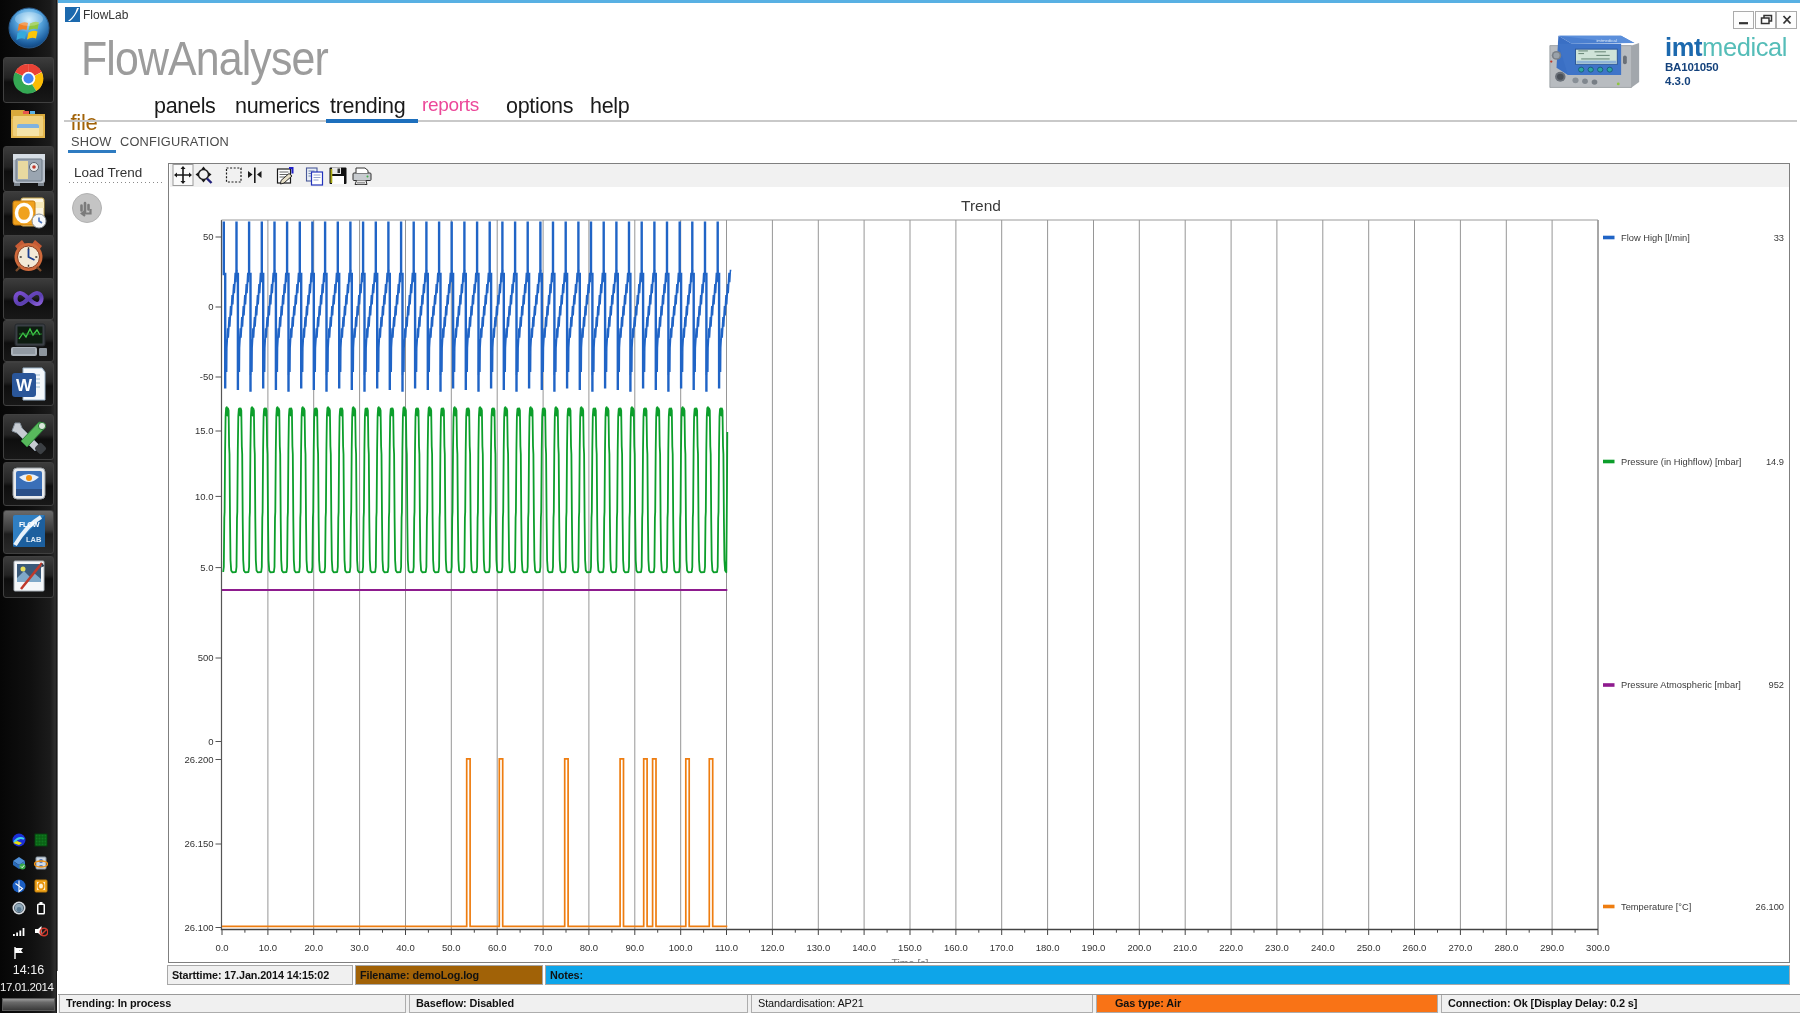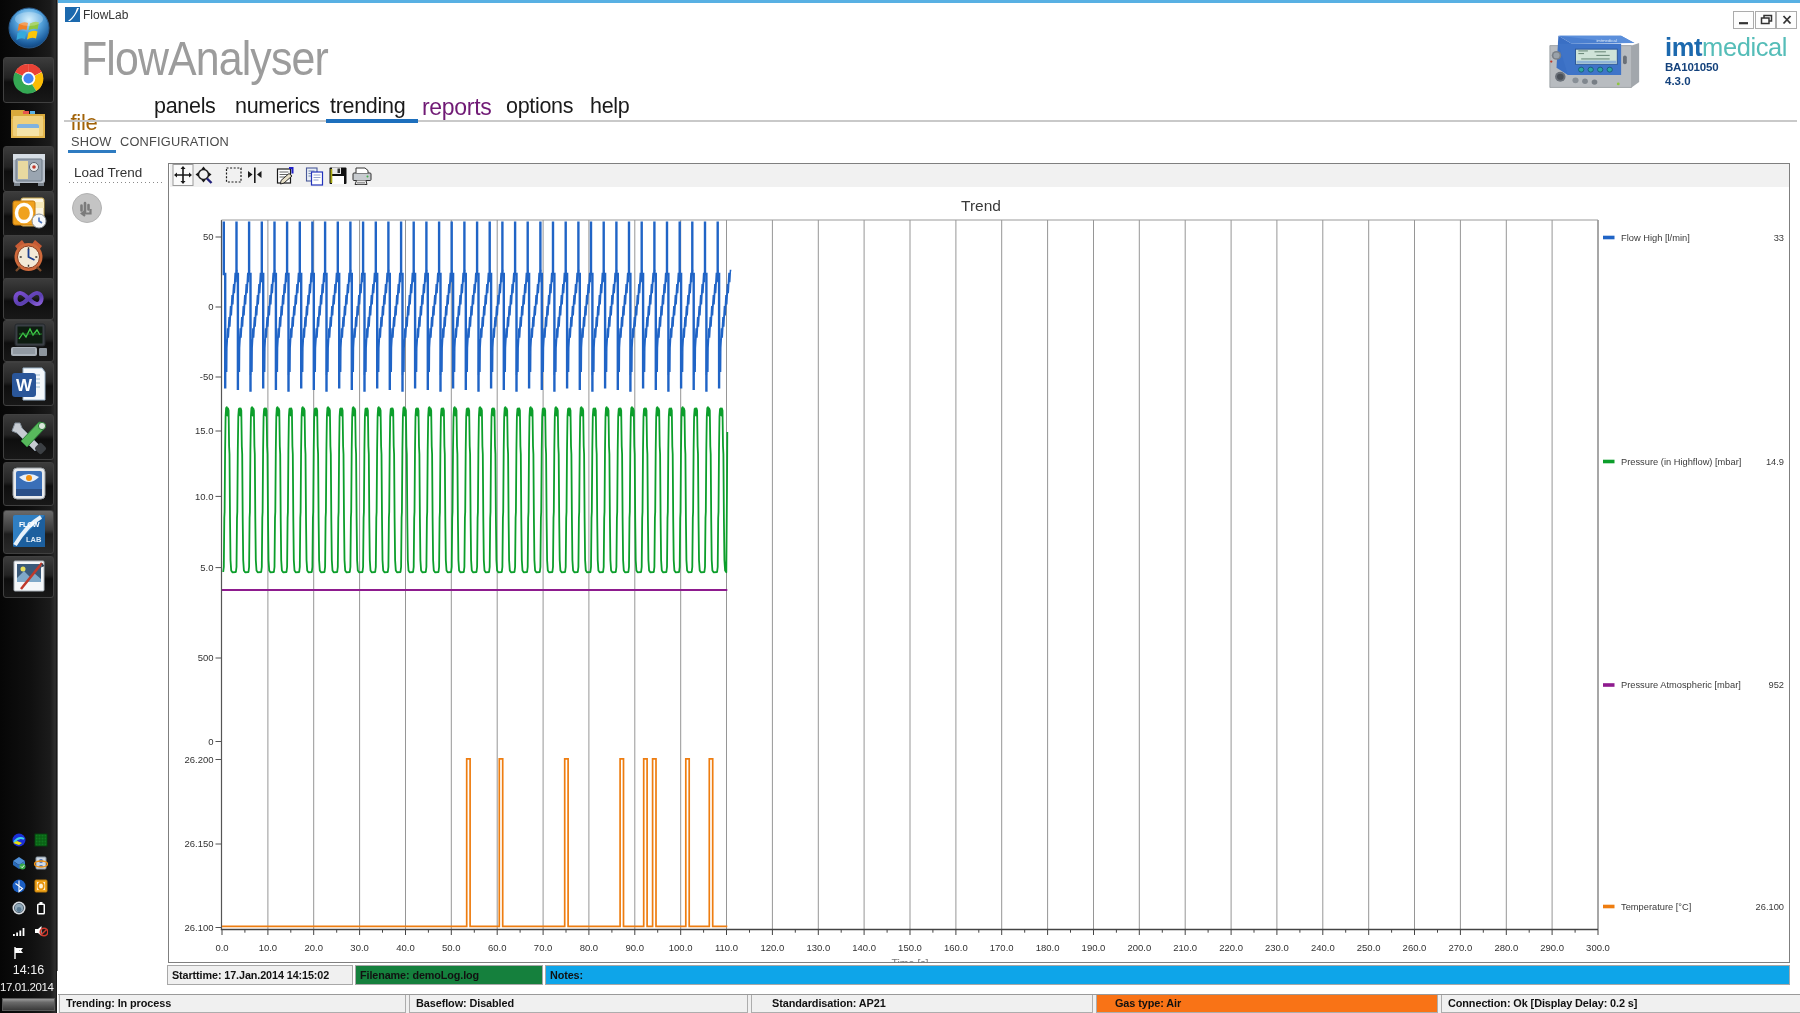--- a/index.html
+++ b/index.html
@@ -236,21 +236,21 @@
 <rect x="80" y="24" width="4" height="10" rx="2" fill="#6a7078"></rect>
 <text x="52" y="9.5" font-family="Liberation Sans,sans-serif" font-size="4.5" fill="#dce8f5">imtmedical</text>
 </svg></div>
     <div class="abs" style="left:1607px;top:33px;font-size:25.5px;letter-spacing:-0.4px"><span style="color:#1c69ae;font-weight:bold">imt</span><span style="color:#55bdb8">medical</span></div>
     <div class="abs" style="left:1607px;top:61px;font-size:11.5px;color:#14427c;font-weight:bold;letter-spacing:-0.2px">BA101050</div>
     <div class="abs" style="left:1607px;top:75px;font-size:11.5px;color:#14427c;font-weight:bold">4.3.0</div>
     <div class="abs" style="left:12.5px;top:110px;font-size:22px;color:#a16207;letter-spacing:-0.3px">file</div>
     <div class="abs" style="left:96px;top:94px;font-size:21.5px;color:#1a1a1a;letter-spacing:-0.3px">panels</div>
     <div class="abs" style="left:177px;top:94px;font-size:21.5px;color:#1a1a1a;letter-spacing:-0.3px">numerics</div>
     <div class="abs" style="left:272px;top:94px;font-size:21.5px;color:#1a1a1a;letter-spacing:-0.3px">trending</div>
-    <div class="abs" style="left:364px;top:94px;font-size:23px;color:#701a75;letter-spacing:-0.3px">reports</div>
+    <div class="abs" style="left:364px;top:94px;font-size:19px;color:#ec4899;letter-spacing:-0.3px">reports</div>
     <div class="abs" style="left:448px;top:94px;font-size:21.5px;color:#1a1a1a;letter-spacing:-0.3px">options</div>
     <div class="abs" style="left:532px;top:94px;font-size:21.5px;color:#1a1a1a;letter-spacing:-0.3px">help</div>
     <div class="abs" style="left:6px;top:120px;width:1733px;height:1.5px;background:#c9c9c9"></div>
     <div class="abs" style="left:268px;top:118.5px;width:92px;height:4.5px;background:#1d6fbd"></div>
     <div class="abs" style="left:13px;top:134px;font-size:12.8px;color:#4a4a4a;letter-spacing:0.2px">SHOW</div>
     <div class="abs" style="left:62px;top:134px;font-size:12.8px;color:#4a4a4a;letter-spacing:0.2px">CONFIGURATION</div>
     <div class="abs" style="left:10px;top:150px;width:48px;height:2.5px;background:#2e7bc1"></div>
     <div class="abs" style="left:16px;top:165px;font-size:13.5px;color:#333">Load Trend</div>
     <div class="abs" style="left:11px;top:182px;width:94px;height:1px;background:repeating-linear-gradient(90deg,#8a8a8a 0 1.5px,transparent 1.5px 4px)"></div>
     <div class="abs" style="left:14px;top:193px;width:30px;height:30px;border-radius:50%;background:#c4c4c4;border:1px solid #b2b2b2"></div>
@@ -296,26 +296,26 @@
 </g>
 <g>
 <rect x="184" y="10" width="18" height="7.5" rx="1" fill="#c8ccd0" stroke="#333" stroke-width="1"></rect>
 <path d="M187 10 V5 h9 l3 2.5 V10" fill="#fff" stroke="#333" stroke-width="1"></path>
 <path d="M187.5 17.5 l-1.5 4 h12 l-1 -4" fill="#e8e8e8" stroke="#333" stroke-width="1"></path>
 <path d="M188 19.5 h8 M188 21 h8" stroke="#888" stroke-width="0.8"></path>
 <circle cx="198.5" cy="13.5" r="1" fill="#3fae49"></circle>
 </g>
 </svg>
     <div class="abs" style="left:109px;top:965px;width:186px;height:20px;background:#f0f0f0;border:1px solid #a8a8a8;font-size:10.8px;color:#111;letter-spacing:-0.1px;font-weight:bold;line-height:19px;padding-left:4px;white-space:nowrap">Starttime: 17.Jan.2014 14:15:02</div>
-    <div class="abs" style="left:297px;top:965px;width:188px;height:20px;background:#15803d;border:1px solid #a8a8a8;font-size:10.8px;color:#111;letter-spacing:-0.1px;font-weight:bold;line-height:19px;padding-left:4px;white-space:nowrap">Filename: demoLog.log</div>
+    <div class="abs" style="left:297px;top:965px;width:188px;height:20px;background:#a16207;border:1px solid #a8a8a8;font-size:10.8px;color:#111;letter-spacing:-0.1px;font-weight:bold;line-height:19px;padding-left:4px;white-space:nowrap">Filename: demoLog.log</div>
     <div class="abs" style="left:487px;top:965px;width:1245px;height:20px;background:#0ea5e9;border:1px solid #a8a8a8;font-size:10.8px;color:#111;letter-spacing:-0.1px;font-weight:bold;line-height:19px;padding-left:4px;white-space:nowrap">Notes:</div>
     <div class="abs" style="left:0;top:994px;width:1743px;height:19px;background:#f0f0f0;border-top:1px solid #9a9a9a"></div>
     <div class="abs" style="left:1px;top:995px;width:347px;height:18px;background:#f0f0f0;border:1px solid #adadad;border-top:none;font-size:10.9px;color:#111;letter-spacing:-0.1px;font-weight:bold;line-height:17px;padding-left:6px;white-space:nowrap">Trending: In process</div>
     <div class="abs" style="left:351px;top:995px;width:339px;height:18px;background:#f0f0f0;border:1px solid #adadad;border-top:none;font-size:10.9px;color:#111;letter-spacing:-0.1px;font-weight:bold;line-height:17px;padding-left:6px;white-space:nowrap">Baseflow: Disabled</div>
-    <div class="abs" style="left:693px;top:995px;width:342px;height:18px;background:#f0f0f0;border:1px solid #adadad;border-top:none;font-size:10.9px;color:#111;letter-spacing:-0.1px;font-weight:bold;line-height:17px;padding-left:20px;white-space:nowrap">Standardisation: AP21</div>
+    <div class="abs" style="left:693px;top:995px;width:342px;height:18px;background:#f0f0f0;border:1px solid #adadad;border-top:none;font-size:10.9px;color:#111;letter-spacing:-0.1px;font-weight:normal;line-height:17px;padding-left:6px;white-space:nowrap">Standardisation: AP21</div>
     <div class="abs" style="left:1038px;top:995px;width:342px;height:18px;background:#f97316;border:1px solid #adadad;border-top:none;font-size:10.9px;color:#111;letter-spacing:-0.1px;font-weight:bold;line-height:17px;padding-left:18px;white-space:nowrap">Gas type: Air</div>
     <div class="abs" style="left:1383px;top:995px;width:360px;height:18px;background:#f0f0f0;border:1px solid #adadad;border-top:none;font-size:10.9px;color:#111;letter-spacing:-0.1px;font-weight:bold;line-height:17px;padding-left:6px;white-space:nowrap">Connection: Ok [Display Delay: 0.2 s]</div>
   </div>
 <svg width="1621" height="775" viewBox="0 0 1621 775" style="position:absolute;left:168px;top:188px" font-family="Liberation Sans, sans-serif">
     <path d="M99.9 32.0 V741.5 M145.7 32.0 V741.5 M191.6 32.0 V741.5 M237.5 32.0 V741.5 M283.3 32.0 V741.5 M329.2 32.0 V741.5 M375.1 32.0 V741.5 M420.9 32.0 V741.5 M466.8 32.0 V741.5 M512.7 32.0 V741.5 M558.5 32.0 V741.5 M604.4 32.0 V741.5 M650.3 32.0 V741.5 M696.1 32.0 V741.5 M742.0 32.0 V741.5 M787.9 32.0 V741.5 M833.7 32.0 V741.5 M879.6 32.0 V741.5 M925.5 32.0 V741.5 M971.3 32.0 V741.5 M1017.2 32.0 V741.5 M1063.1 32.0 V741.5 M1108.9 32.0 V741.5 M1154.8 32.0 V741.5 M1200.7 32.0 V741.5 M1246.5 32.0 V741.5 M1292.4 32.0 V741.5 M1338.3 32.0 V741.5 M1384.1 32.0 V741.5 M1430.0 32.0 V741.5" stroke="#969696" stroke-width="1" fill="none"></path>
     <path d="M1430.0 32.0 V741.5" stroke="#8a8a8a" stroke-width="1.1" fill="none"></path>
     <path d="M53.5 32.0 V741.5" stroke="#555" stroke-width="1.2" fill="none"></path>
     <path d="M53.5 32.0 H1430.0" stroke="#9a9a9a" stroke-width="1" fill="none"></path>
     <path d="M55.2 384.0 L55.8 379.0 L56.3 330.0 L56.6 324.0 L57.1 262.0 L57.6 228.0 L58.1 220.0 L58.8 219.2 L59.4 227.5 L60.0 220.5 L60.6 222.5 L61.1 258.0 L61.5 266.0 L62.0 330.0 L62.5 372.0 L63.2 382.5 L64.4 384.3 L67.9 384.0 L68.5 379.0 L69.0 330.0 L69.3 324.0 L69.8 262.0 L70.3 228.0 L70.8 221.2 L71.5 220.4 L72.1 227.5 L72.7 220.5 L73.3 222.5 L73.8 258.0 L74.2 266.0 L74.7 330.0 L75.2 372.0 L75.9 382.5 L77.1 384.3 L80.5 384.0 L81.1 379.0 L81.6 330.0 L81.9 324.0 L82.4 262.0 L82.9 228.0 L83.4 220.0 L84.1 219.2 L84.7 227.5 L85.3 220.5 L85.9 222.5 L86.4 258.0 L86.8 266.0 L87.3 330.0 L87.8 372.0 L88.5 382.5 L89.7 384.3 L93.2 384.0 L93.8 379.0 L94.3 330.0 L94.6 324.0 L95.1 262.0 L95.6 228.0 L96.1 221.2 L96.8 220.4 L97.4 227.5 L98.0 220.5 L98.6 222.5 L99.1 258.0 L99.5 266.0 L100.0 330.0 L100.5 372.0 L101.2 382.5 L102.4 384.3 L105.9 384.0 L106.5 379.0 L107.0 330.0 L107.3 324.0 L107.8 262.0 L108.3 228.0 L108.8 220.0 L109.5 219.2 L110.1 227.5 L110.7 220.5 L111.3 222.5 L111.8 258.0 L112.2 266.0 L112.7 330.0 L113.2 372.0 L113.9 382.5 L115.1 384.3 L118.5 384.0 L119.1 379.0 L119.6 330.0 L119.9 324.0 L120.4 262.0 L120.9 228.0 L121.4 221.2 L122.1 220.4 L122.7 227.5 L123.3 220.5 L123.9 222.5 L124.4 258.0 L124.8 266.0 L125.3 330.0 L125.8 372.0 L126.5 382.5 L127.7 384.3 L131.2 384.0 L131.8 379.0 L132.3 330.0 L132.6 324.0 L133.1 262.0 L133.6 228.0 L134.1 220.0 L134.8 219.2 L135.4 227.5 L136.0 220.5 L136.6 222.5 L137.1 258.0 L137.5 266.0 L138.0 330.0 L138.5 372.0 L139.2 382.5 L140.4 384.3 L143.8 384.0 L144.4 379.0 L144.9 330.0 L145.2 324.0 L145.7 262.0 L146.2 228.0 L146.7 221.2 L147.4 220.4 L148.0 227.5 L148.6 220.5 L149.2 222.5 L149.7 258.0 L150.1 266.0 L150.6 330.0 L151.1 372.0 L151.8 382.5 L153.0 384.3 L156.5 384.0 L157.1 379.0 L157.6 330.0 L157.9 324.0 L158.4 262.0 L158.9 228.0 L159.4 220.0 L160.1 219.2 L160.7 227.5 L161.3 220.5 L161.9 222.5 L162.4 258.0 L162.8 266.0 L163.3 330.0 L163.8 372.0 L164.5 382.5 L165.7 384.3 L169.2 384.0 L169.8 379.0 L170.3 330.0 L170.6 324.0 L171.1 262.0 L171.6 228.0 L172.1 221.2 L172.8 220.4 L173.4 227.5 L174.0 220.5 L174.6 222.5 L175.1 258.0 L175.5 266.0 L176.0 330.0 L176.5 372.0 L177.2 382.5 L178.4 384.3 L181.8 384.0 L182.4 379.0 L182.9 330.0 L183.2 324.0 L183.7 262.0 L184.2 228.0 L184.7 220.0 L185.4 219.2 L186.0 227.5 L186.6 220.5 L187.2 222.5 L187.7 258.0 L188.1 266.0 L188.6 330.0 L189.1 372.0 L189.8 382.5 L191.0 384.3 L194.5 384.0 L195.1 379.0 L195.6 330.0 L195.9 324.0 L196.4 262.0 L196.9 228.0 L197.4 221.2 L198.1 220.4 L198.7 227.5 L199.3 220.5 L199.9 222.5 L200.4 258.0 L200.8 266.0 L201.3 330.0 L201.8 372.0 L202.5 382.5 L203.7 384.3 L207.2 384.0 L207.8 379.0 L208.3 330.0 L208.6 324.0 L209.1 262.0 L209.6 228.0 L210.1 220.0 L210.8 219.2 L211.4 227.5 L212.0 220.5 L212.6 222.5 L213.1 258.0 L213.5 266.0 L214.0 330.0 L214.5 372.0 L215.2 382.5 L216.4 384.3 L219.8 384.0 L220.4 379.0 L220.9 330.0 L221.2 324.0 L221.7 262.0 L222.2 228.0 L222.7 221.2 L223.4 220.4 L224.0 227.5 L224.6 220.5 L225.2 222.5 L225.7 258.0 L226.1 266.0 L226.6 330.0 L227.1 372.0 L227.8 382.5 L229.0 384.3 L232.5 384.0 L233.1 379.0 L233.6 330.0 L233.9 324.0 L234.4 262.0 L234.9 228.0 L235.4 220.0 L236.1 219.2 L236.7 227.5 L237.3 220.5 L237.9 222.5 L238.4 258.0 L238.8 266.0 L239.3 330.0 L239.8 372.0 L240.5 382.5 L241.7 384.3 L245.1 384.0 L245.7 379.0 L246.2 330.0 L246.5 324.0 L247.0 262.0 L247.5 228.0 L248.0 221.2 L248.7 220.4 L249.3 227.5 L249.9 220.5 L250.5 222.5 L251.0 258.0 L251.4 266.0 L251.9 330.0 L252.4 372.0 L253.1 382.5 L254.3 384.3 L257.8 384.0 L258.4 379.0 L258.9 330.0 L259.2 324.0 L259.7 262.0 L260.2 228.0 L260.7 220.0 L261.4 219.2 L262.0 227.5 L262.6 220.5 L263.2 222.5 L263.7 258.0 L264.1 266.0 L264.6 330.0 L265.1 372.0 L265.8 382.5 L267.0 384.3 L270.5 384.0 L271.1 379.0 L271.6 330.0 L271.9 324.0 L272.4 262.0 L272.9 228.0 L273.4 221.2 L274.1 220.4 L274.7 227.5 L275.3 220.5 L275.9 222.5 L276.4 258.0 L276.8 266.0 L277.3 330.0 L277.8 372.0 L278.5 382.5 L279.7 384.3 L283.1 384.0 L283.7 379.0 L284.2 330.0 L284.5 324.0 L285.0 262.0 L285.5 228.0 L286.0 220.0 L286.7 219.2 L287.3 227.5 L287.9 220.5 L288.5 222.5 L289.0 258.0 L289.4 266.0 L289.9 330.0 L290.4 372.0 L291.1 382.5 L292.3 384.3 L295.8 384.0 L296.4 379.0 L296.9 330.0 L297.2 324.0 L297.7 262.0 L298.2 228.0 L298.7 221.2 L299.4 220.4 L300.0 227.5 L300.6 220.5 L301.2 222.5 L301.7 258.0 L302.1 266.0 L302.6 330.0 L303.1 372.0 L303.8 382.5 L305.0 384.3 L308.5 384.0 L309.1 379.0 L309.6 330.0 L309.9 324.0 L310.4 262.0 L310.9 228.0 L311.4 220.0 L312.1 219.2 L312.7 227.5 L313.3 220.5 L313.9 222.5 L314.4 258.0 L314.8 266.0 L315.3 330.0 L315.8 372.0 L316.5 382.5 L317.7 384.3 L321.1 384.0 L321.7 379.0 L322.2 330.0 L322.5 324.0 L323.0 262.0 L323.5 228.0 L324.0 221.2 L324.7 220.4 L325.3 227.5 L325.9 220.5 L326.5 222.5 L327.0 258.0 L327.4 266.0 L327.9 330.0 L328.4 372.0 L329.1 382.5 L330.3 384.3 L333.8 384.0 L334.4 379.0 L334.9 330.0 L335.2 324.0 L335.7 262.0 L336.2 228.0 L336.7 220.0 L337.4 219.2 L338.0 227.5 L338.6 220.5 L339.2 222.5 L339.7 258.0 L340.1 266.0 L340.6 330.0 L341.1 372.0 L341.8 382.5 L343.0 384.3 L346.5 384.0 L347.1 379.0 L347.6 330.0 L347.9 324.0 L348.4 262.0 L348.9 228.0 L349.4 221.2 L350.1 220.4 L350.7 227.5 L351.3 220.5 L351.9 222.5 L352.4 258.0 L352.8 266.0 L353.3 330.0 L353.8 372.0 L354.5 382.5 L355.7 384.3 L359.1 384.0 L359.7 379.0 L360.2 330.0 L360.5 324.0 L361.0 262.0 L361.5 228.0 L362.0 220.0 L362.7 219.2 L363.3 227.5 L363.9 220.5 L364.5 222.5 L365.0 258.0 L365.4 266.0 L365.9 330.0 L366.4 372.0 L367.1 382.5 L368.3 384.3 L371.8 384.0 L372.4 379.0 L372.9 330.0 L373.2 324.0 L373.7 262.0 L374.2 228.0 L374.7 221.2 L375.4 220.4 L376.0 227.5 L376.6 220.5 L377.2 222.5 L377.7 258.0 L378.1 266.0 L378.6 330.0 L379.1 372.0 L379.8 382.5 L381.0 384.3 L384.4 384.0 L385.0 379.0 L385.5 330.0 L385.8 324.0 L386.3 262.0 L386.8 228.0 L387.3 220.0 L388.0 219.2 L388.6 227.5 L389.2 220.5 L389.8 222.5 L390.3 258.0 L390.7 266.0 L391.2 330.0 L391.7 372.0 L392.4 382.5 L393.6 384.3 L397.1 384.0 L397.7 379.0 L398.2 330.0 L398.5 324.0 L399.0 262.0 L399.5 228.0 L400.0 221.2 L400.7 220.4 L401.3 227.5 L401.9 220.5 L402.5 222.5 L403.0 258.0 L403.4 266.0 L403.9 330.0 L404.4 372.0 L405.1 382.5 L406.3 384.3 L409.8 384.0 L410.4 379.0 L410.9 330.0 L411.2 324.0 L411.7 262.0 L412.2 228.0 L412.7 220.0 L413.4 219.2 L414.0 227.5 L414.6 220.5 L415.2 222.5 L415.7 258.0 L416.1 266.0 L416.6 330.0 L417.1 372.0 L417.8 382.5 L419.0 384.3 L422.4 384.0 L423.0 379.0 L423.5 330.0 L423.8 324.0 L424.3 262.0 L424.8 228.0 L425.3 221.2 L426.0 220.4 L426.6 227.5 L427.2 220.5 L427.8 222.5 L428.3 258.0 L428.7 266.0 L429.2 330.0 L429.7 372.0 L430.4 382.5 L431.6 384.3 L435.1 384.0 L435.7 379.0 L436.2 330.0 L436.5 324.0 L437.0 262.0 L437.5 228.0 L438.0 220.0 L438.7 219.2 L439.3 227.5 L439.9 220.5 L440.5 222.5 L441.0 258.0 L441.4 266.0 L441.9 330.0 L442.4 372.0 L443.1 382.5 L444.3 384.3 L447.8 384.0 L448.4 379.0 L448.9 330.0 L449.2 324.0 L449.7 262.0 L450.2 228.0 L450.7 221.2 L451.4 220.4 L452.0 227.5 L452.6 220.5 L453.2 222.5 L453.7 258.0 L454.1 266.0 L454.6 330.0 L455.1 372.0 L455.8 382.5 L457.0 384.3 L460.4 384.0 L461.0 379.0 L461.5 330.0 L461.8 324.0 L462.3 262.0 L462.8 228.0 L463.3 220.0 L464.0 219.2 L464.6 227.5 L465.2 220.5 L465.8 222.5 L466.3 258.0 L466.7 266.0 L467.2 330.0 L467.7 372.0 L468.4 382.5 L469.6 384.3 L473.1 384.0 L473.7 379.0 L474.2 330.0 L474.5 324.0 L475.0 262.0 L475.5 228.0 L476.0 221.2 L476.7 220.4 L477.3 227.5 L477.9 220.5 L478.5 222.5 L479.0 258.0 L479.4 266.0 L479.9 330.0 L480.4 372.0 L481.1 382.5 L482.3 384.3 L485.8 384.0 L486.4 379.0 L486.9 330.0 L487.2 324.0 L487.7 262.0 L488.2 228.0 L488.7 220.0 L489.4 219.2 L490.0 227.5 L490.6 220.5 L491.2 222.5 L491.7 258.0 L492.1 266.0 L492.6 330.0 L493.1 372.0 L493.8 382.5 L495.0 384.3 L498.4 384.0 L499.0 379.0 L499.5 330.0 L499.8 324.0 L500.3 262.0 L500.8 228.0 L501.3 221.2 L502.0 220.4 L502.6 227.5 L503.2 220.5 L503.8 222.5 L504.3 258.0 L504.7 266.0 L505.2 330.0 L505.7 372.0 L506.4 382.5 L507.6 384.3 L511.1 384.0 L511.7 379.0 L512.2 330.0 L512.5 324.0 L513.0 262.0 L513.5 228.0 L514.0 220.0 L514.7 219.2 L515.3 227.5 L515.9 220.5 L516.5 222.5 L517.0 258.0 L517.4 266.0 L517.9 330.0 L518.4 372.0 L519.1 382.5 L520.3 384.3 L523.7 384.0 L524.3 379.0 L524.8 330.0 L525.1 324.0 L525.6 262.0 L526.1 228.0 L526.6 221.2 L527.3 220.4 L527.9 227.5 L528.5 220.5 L529.1 222.5 L529.6 258.0 L530.0 266.0 L530.5 330.0 L531.0 372.0 L531.7 382.5 L532.9 384.3 L536.4 384.0 L537.0 379.0 L537.5 330.0 L537.8 324.0 L538.3 262.0 L538.8 228.0 L539.3 220.0 L540.0 219.2 L540.6 227.5 L541.2 220.5 L541.8 222.5 L542.3 258.0 L542.7 266.0 L543.2 330.0 L543.7 372.0 L544.4 382.5 L545.6 384.3 L549.1 384.0 L549.7 379.0 L550.2 330.0 L550.5 324.0 L551.0 262.0 L551.5 228.0 L552.0 221.2 L552.7 220.4 L553.3 227.5 L553.9 220.5 L554.5 222.5 L555.0 258.0 L555.4 266.0 L555.9 330.0 L556.4 372.0 L557.1 382.5 L558.3 384.3 L559.0 300.0 L559.3 244.0" stroke="#0c9e2b" stroke-width="1.8" fill="none" stroke-linejoin="round"></path>
     <path d="M57.2 187.0 L57.4 163.0 L58.0 151.9 L58.9 151.9 L59.5 140.9 L60.4 140.9 L61.0 129.8 L61.9 129.8 L62.5 118.7 L63.4 118.7 L64.0 107.6 L64.9 107.6 L65.6 96.6 L66.5 96.6 L67.1 85.5 L68.0 85.5 M58.7 184.0 L58.9 160.0 L59.5 148.9 L60.4 148.9 L61.0 137.9 L61.9 137.9 L62.5 126.8 L63.4 126.8 L64.0 115.7 L64.9 115.7 L65.5 104.6 L66.4 104.6 L67.1 93.6 L68.0 93.6 L68.6 82.5 L69.5 82.5 M69.9 187.0 L70.1 163.0 L70.7 151.9 L71.6 151.9 L72.2 140.9 L73.1 140.9 L73.7 129.8 L74.6 129.8 L75.2 118.7 L76.1 118.7 L76.7 107.6 L77.6 107.6 L78.2 96.6 L79.1 96.6 L79.7 85.5 L80.6 85.5 M71.4 184.0 L71.6 160.0 L72.2 148.9 L73.1 148.9 L73.7 137.9 L74.6 137.9 L75.2 126.8 L76.1 126.8 L76.7 115.7 L77.6 115.7 L78.2 104.6 L79.1 104.6 L79.7 93.6 L80.6 93.6 L81.2 82.5 L82.1 82.5 M82.5 187.0 L82.7 163.0 L83.3 151.9 L84.2 151.9 L84.8 140.9 L85.7 140.9 L86.4 129.8 L87.3 129.8 L87.9 118.7 L88.8 118.7 L89.4 107.6 L90.3 107.6 L90.9 96.6 L91.8 96.6 L92.4 85.5 L93.3 85.5 M84.0 184.0 L84.2 160.0 L84.8 148.9 L85.7 148.9 L86.3 137.9 L87.2 137.9 L87.9 126.8 L88.8 126.8 L89.4 115.7 L90.3 115.7 L90.9 104.6 L91.8 104.6 L92.4 93.6 L93.3 93.6 L93.9 82.5 L94.8 82.5 M95.2 187.0 L95.4 163.0 L96.0 151.9 L96.9 151.9 L97.5 140.9 L98.4 140.9 L99.0 129.8 L99.9 129.8 L100.5 118.7 L101.4 118.7 L102.0 107.6 L102.9 107.6 L103.5 96.6 L104.4 96.6 L105.1 85.5 L106.0 85.5 M96.7 184.0 L96.9 160.0 L97.5 148.9 L98.4 148.9 L99.0 137.9 L99.9 137.9 L100.5 126.8 L101.4 126.8 L102.0 115.7 L102.9 115.7 L103.5 104.6 L104.4 104.6 L105.0 93.6 L105.9 93.6 L106.6 82.5 L107.5 82.5 M107.9 187.0 L108.1 163.0 L108.7 151.9 L109.6 151.9 L110.2 140.9 L111.1 140.9 L111.7 129.8 L112.6 129.8 L113.2 118.7 L114.1 118.7 L114.7 107.6 L115.6 107.6 L116.2 96.6 L117.1 96.6 L117.7 85.5 L118.6 85.5 M109.4 184.0 L109.6 160.0 L110.2 148.9 L111.1 148.9 L111.7 137.9 L112.6 137.9 L113.2 126.8 L114.1 126.8 L114.7 115.7 L115.6 115.7 L116.2 104.6 L117.1 104.6 L117.7 93.6 L118.6 93.6 L119.2 82.5 L120.1 82.5 M120.5 187.0 L120.7 163.0 L121.3 151.9 L122.2 151.9 L122.8 140.9 L123.7 140.9 L124.3 129.8 L125.2 129.8 L125.9 118.7 L126.8 118.7 L127.4 107.6 L128.3 107.6 L128.9 96.6 L129.8 96.6 L130.4 85.5 L131.3 85.5 M122.0 184.0 L122.2 160.0 L122.8 148.9 L123.7 148.9 L124.3 137.9 L125.2 137.9 L125.8 126.8 L126.7 126.8 L127.4 115.7 L128.3 115.7 L128.9 104.6 L129.8 104.6 L130.4 93.6 L131.3 93.6 L131.9 82.5 L132.8 82.5 M133.2 187.0 L133.4 163.0 L134.0 151.9 L134.9 151.9 L135.5 140.9 L136.4 140.9 L137.0 129.8 L137.9 129.8 L138.5 118.7 L139.4 118.7 L140.0 107.6 L140.9 107.6 L141.5 96.6 L142.4 96.6 L143.0 85.5 L143.9 85.5 M134.7 184.0 L134.9 160.0 L135.5 148.9 L136.4 148.9 L137.0 137.9 L137.9 137.9 L138.5 126.8 L139.4 126.8 L140.0 115.7 L140.9 115.7 L141.5 104.6 L142.4 104.6 L143.0 93.6 L143.9 93.6 L144.5 82.5 L145.4 82.5 M145.8 187.0 L146.0 163.0 L146.7 151.9 L147.6 151.9 L148.2 140.9 L149.1 140.9 L149.7 129.8 L150.6 129.8 L151.2 118.7 L152.1 118.7 L152.7 107.6 L153.6 107.6 L154.2 96.6 L155.1 96.6 L155.7 85.5 L156.6 85.5 M147.3 184.0 L147.5 160.0 L148.2 148.9 L149.1 148.9 L149.7 137.9 L150.6 137.9 L151.2 126.8 L152.1 126.8 L152.7 115.7 L153.6 115.7 L154.2 104.6 L155.1 104.6 L155.7 93.6 L156.6 93.6 L157.2 82.5 L158.1 82.5 M158.5 187.0 L158.7 163.0 L159.3 151.9 L160.2 151.9 L160.8 140.9 L161.7 140.9 L162.3 129.8 L163.2 129.8 L163.8 118.7 L164.7 118.7 L165.4 107.6 L166.3 107.6 L166.9 96.6 L167.8 96.6 L168.4 85.5 L169.3 85.5 M160.0 184.0 L160.2 160.0 L160.8 148.9 L161.7 148.9 L162.3 137.9 L163.2 137.9 L163.8 126.8 L164.7 126.8 L165.3 115.7 L166.2 115.7 L166.9 104.6 L167.8 104.6 L168.4 93.6 L169.3 93.6 L169.9 82.5 L170.8 82.5 M171.2 187.0 L171.4 163.0 L172.0 151.9 L172.9 151.9 L173.5 140.9 L174.4 140.9 L175.0 129.8 L175.9 129.8 L176.5 118.7 L177.4 118.7 L178.0 107.6 L178.9 107.6 L179.5 96.6 L180.4 96.6 L181.0 85.5 L181.9 85.5 M172.7 184.0 L172.9 160.0 L173.5 148.9 L174.4 148.9 L175.0 137.9 L175.9 137.9 L176.5 126.8 L177.4 126.8 L178.0 115.7 L178.9 115.7 L179.5 104.6 L180.4 104.6 L181.0 93.6 L181.9 93.6 L182.5 82.5 L183.4 82.5 M183.8 187.0 L184.0 163.0 L184.6 151.9 L185.5 151.9 L186.2 140.9 L187.1 140.9 L187.7 129.8 L188.6 129.8 L189.2 118.7 L190.1 118.7 L190.7 107.6 L191.6 107.6 L192.2 96.6 L193.1 96.6 L193.7 85.5 L194.6 85.5 M185.3 184.0 L185.5 160.0 L186.1 148.9 L187.0 148.9 L187.7 137.9 L188.6 137.9 L189.2 126.8 L190.1 126.8 L190.7 115.7 L191.6 115.7 L192.2 104.6 L193.1 104.6 L193.7 93.6 L194.6 93.6 L195.2 82.5 L196.1 82.5 M196.5 187.0 L196.7 163.0 L197.3 151.9 L198.2 151.9 L198.8 140.9 L199.7 140.9 L200.3 129.8 L201.2 129.8 L201.8 118.7 L202.7 118.7 L203.3 107.6 L204.2 107.6 L204.9 96.6 L205.8 96.6 L206.4 85.5 L207.3 85.5 M198.0 184.0 L198.2 160.0 L198.8 148.9 L199.7 148.9 L200.3 137.9 L201.2 137.9 L201.8 126.8 L202.7 126.8 L203.3 115.7 L204.2 115.7 L204.8 104.6 L205.7 104.6 L206.4 93.6 L207.3 93.6 L207.9 82.5 L208.8 82.5 M209.2 187.0 L209.4 163.0 L210.0 151.9 L210.9 151.9 L211.5 140.9 L212.4 140.9 L213.0 129.8 L213.9 129.8 L214.5 118.7 L215.4 118.7 L216.0 107.6 L216.9 107.6 L217.5 96.6 L218.4 96.6 L219.0 85.5 L219.9 85.5 M210.7 184.0 L210.9 160.0 L211.5 148.9 L212.4 148.9 L213.0 137.9 L213.9 137.9 L214.5 126.8 L215.4 126.8 L216.0 115.7 L216.9 115.7 L217.5 104.6 L218.4 104.6 L219.0 93.6 L219.9 93.6 L220.5 82.5 L221.4 82.5 M221.8 187.0 L222.0 163.0 L222.6 151.9 L223.5 151.9 L224.1 140.9 L225.0 140.9 L225.7 129.8 L226.6 129.8 L227.2 118.7 L228.1 118.7 L228.7 107.6 L229.6 107.6 L230.2 96.6 L231.1 96.6 L231.7 85.5 L232.6 85.5 M223.3 184.0 L223.5 160.0 L224.1 148.9 L225.0 148.9 L225.6 137.9 L226.5 137.9 L227.2 126.8 L228.1 126.8 L228.7 115.7 L229.6 115.7 L230.2 104.6 L231.1 104.6 L231.7 93.6 L232.6 93.6 L233.2 82.5 L234.1 82.5 M234.5 187.0 L234.7 163.0 L235.3 151.9 L236.2 151.9 L236.8 140.9 L237.7 140.9 L238.3 129.8 L239.2 129.8 L239.8 118.7 L240.7 118.7 L241.3 107.6 L242.2 107.6 L242.8 96.6 L243.7 96.6 L244.3 85.5 L245.2 85.5 M236.0 184.0 L236.2 160.0 L236.8 148.9 L237.7 148.9 L238.3 137.9 L239.2 137.9 L239.8 126.8 L240.7 126.8 L241.3 115.7 L242.2 115.7 L242.8 104.6 L243.7 104.6 L244.3 93.6 L245.2 93.6 L245.8 82.5 L246.7 82.5 M247.1 187.0 L247.3 163.0 L248.0 151.9 L248.9 151.9 L249.5 140.9 L250.4 140.9 L251.0 129.8 L251.9 129.8 L252.5 118.7 L253.4 118.7 L254.0 107.6 L254.9 107.6 L255.5 96.6 L256.4 96.6 L257.0 85.5 L257.9 85.5 M248.6 184.0 L248.8 160.0 L249.5 148.9 L250.4 148.9 L251.0 137.9 L251.9 137.9 L252.5 126.8 L253.4 126.8 L254.0 115.7 L254.9 115.7 L255.5 104.6 L256.4 104.6 L257.0 93.6 L257.9 93.6 L258.5 82.5 L259.4 82.5 M259.8 187.0 L260.0 163.0 L260.6 151.9 L261.5 151.9 L262.1 140.9 L263.0 140.9 L263.6 129.8 L264.5 129.8 L265.1 118.7 L266.0 118.7 L266.7 107.6 L267.6 107.6 L268.2 96.6 L269.1 96.6 L269.7 85.5 L270.6 85.5 M261.3 184.0 L261.5 160.0 L262.1 148.9 L263.0 148.9 L263.6 137.9 L264.5 137.9 L265.1 126.8 L266.0 126.8 L266.6 115.7 L267.5 115.7 L268.2 104.6 L269.1 104.6 L269.7 93.6 L270.6 93.6 L271.2 82.5 L272.1 82.5 M272.5 187.0 L272.7 163.0 L273.3 151.9 L274.2 151.9 L274.8 140.9 L275.7 140.9 L276.3 129.8 L277.2 129.8 L277.8 118.7 L278.7 118.7 L279.3 107.6 L280.2 107.6 L280.8 96.6 L281.7 96.6 L282.3 85.5 L283.2 85.5 M274.0 184.0 L274.2 160.0 L274.8 148.9 L275.7 148.9 L276.3 137.9 L277.2 137.9 L277.8 126.8 L278.7 126.8 L279.3 115.7 L280.2 115.7 L280.8 104.6 L281.7 104.6 L282.3 93.6 L283.2 93.6 L283.8 82.5 L284.7 82.5 M285.1 187.0 L285.3 163.0 L285.9 151.9 L286.8 151.9 L287.5 140.9 L288.4 140.9 L289.0 129.8 L289.9 129.8 L290.5 118.7 L291.4 118.7 L292.0 107.6 L292.9 107.6 L293.5 96.6 L294.4 96.6 L295.0 85.5 L295.9 85.5 M286.6 184.0 L286.8 160.0 L287.4 148.9 L288.3 148.9 L289.0 137.9 L289.9 137.9 L290.5 126.8 L291.4 126.8 L292.0 115.7 L292.9 115.7 L293.5 104.6 L294.4 104.6 L295.0 93.6 L295.9 93.6 L296.5 82.5 L297.4 82.5 M297.8 187.0 L298.0 163.0 L298.6 151.9 L299.5 151.9 L300.1 140.9 L301.0 140.9 L301.6 129.8 L302.5 129.8 L303.1 118.7 L304.0 118.7 L304.6 107.6 L305.5 107.6 L306.2 96.6 L307.1 96.6 L307.7 85.5 L308.6 85.5 M299.3 184.0 L299.5 160.0 L300.1 148.9 L301.0 148.9 L301.6 137.9 L302.5 137.9 L303.1 126.8 L304.0 126.8 L304.6 115.7 L305.5 115.7 L306.1 104.6 L307.0 104.6 L307.7 93.6 L308.6 93.6 L309.2 82.5 L310.1 82.5 M310.5 187.0 L310.7 163.0 L311.3 151.9 L312.2 151.9 L312.8 140.9 L313.7 140.9 L314.3 129.8 L315.2 129.8 L315.8 118.7 L316.7 118.7 L317.3 107.6 L318.2 107.6 L318.8 96.6 L319.7 96.6 L320.3 85.5 L321.2 85.5 M312.0 184.0 L312.2 160.0 L312.8 148.9 L313.7 148.9 L314.3 137.9 L315.2 137.9 L315.8 126.8 L316.7 126.8 L317.3 115.7 L318.2 115.7 L318.8 104.6 L319.7 104.6 L320.3 93.6 L321.2 93.6 L321.8 82.5 L322.7 82.5 M323.1 187.0 L323.3 163.0 L323.9 151.9 L324.8 151.9 L325.4 140.9 L326.3 140.9 L327.0 129.8 L327.9 129.8 L328.5 118.7 L329.4 118.7 L330.0 107.6 L330.9 107.6 L331.5 96.6 L332.4 96.6 L333.0 85.5 L333.9 85.5 M324.6 184.0 L324.8 160.0 L325.4 148.9 L326.3 148.9 L326.9 137.9 L327.8 137.9 L328.5 126.8 L329.4 126.8 L330.0 115.7 L330.9 115.7 L331.5 104.6 L332.4 104.6 L333.0 93.6 L333.9 93.6 L334.5 82.5 L335.4 82.5 M335.8 187.0 L336.0 163.0 L336.6 151.9 L337.5 151.9 L338.1 140.9 L339.0 140.9 L339.6 129.8 L340.5 129.8 L341.1 118.7 L342.0 118.7 L342.6 107.6 L343.5 107.6 L344.1 96.6 L345.0 96.6 L345.7 85.5 L346.6 85.5 M337.3 184.0 L337.5 160.0 L338.1 148.9 L339.0 148.9 L339.6 137.9 L340.5 137.9 L341.1 126.8 L342.0 126.8 L342.6 115.7 L343.5 115.7 L344.1 104.6 L345.0 104.6 L345.6 93.6 L346.5 93.6 L347.2 82.5 L348.1 82.5 M348.5 187.0 L348.7 163.0 L349.3 151.9 L350.2 151.9 L350.8 140.9 L351.7 140.9 L352.3 129.8 L353.2 129.8 L353.8 118.7 L354.7 118.7 L355.3 107.6 L356.2 107.6 L356.8 96.6 L357.7 96.6 L358.3 85.5 L359.2 85.5 M350.0 184.0 L350.2 160.0 L350.8 148.9 L351.7 148.9 L352.3 137.9 L353.2 137.9 L353.8 126.8 L354.7 126.8 L355.3 115.7 L356.2 115.7 L356.8 104.6 L357.7 104.6 L358.3 93.6 L359.2 93.6 L359.8 82.5 L360.7 82.5 M361.1 187.0 L361.3 163.0 L361.9 151.9 L362.8 151.9 L363.4 140.9 L364.3 140.9 L364.9 129.8 L365.8 129.8 L366.5 118.7 L367.4 118.7 L368.0 107.6 L368.9 107.6 L369.5 96.6 L370.4 96.6 L371.0 85.5 L371.9 85.5 M362.6 184.0 L362.8 160.0 L363.4 148.9 L364.3 148.9 L364.9 137.9 L365.8 137.9 L366.4 126.8 L367.3 126.8 L368.0 115.7 L368.9 115.7 L369.5 104.6 L370.4 104.6 L371.0 93.6 L371.9 93.6 L372.5 82.5 L373.4 82.5 M373.8 187.0 L374.0 163.0 L374.6 151.9 L375.5 151.9 L376.1 140.9 L377.0 140.9 L377.6 129.8 L378.5 129.8 L379.1 118.7 L380.0 118.7 L380.6 107.6 L381.5 107.6 L382.1 96.6 L383.0 96.6 L383.6 85.5 L384.5 85.5 M375.3 184.0 L375.5 160.0 L376.1 148.9 L377.0 148.9 L377.6 137.9 L378.5 137.9 L379.1 126.8 L380.0 126.8 L380.6 115.7 L381.5 115.7 L382.1 104.6 L383.0 104.6 L383.6 93.6 L384.5 93.6 L385.1 82.5 L386.0 82.5 M386.4 187.0 L386.6 163.0 L387.3 151.9 L388.2 151.9 L388.8 140.9 L389.7 140.9 L390.3 129.8 L391.2 129.8 L391.8 118.7 L392.7 118.7 L393.3 107.6 L394.2 107.6 L394.8 96.6 L395.7 96.6 L396.3 85.5 L397.2 85.5 M387.9 184.0 L388.1 160.0 L388.8 148.9 L389.7 148.9 L390.3 137.9 L391.2 137.9 L391.8 126.8 L392.7 126.8 L393.3 115.7 L394.2 115.7 L394.8 104.6 L395.7 104.6 L396.3 93.6 L397.2 93.6 L397.8 82.5 L398.7 82.5 M399.1 187.0 L399.3 163.0 L399.9 151.9 L400.8 151.9 L401.4 140.9 L402.3 140.9 L402.9 129.8 L403.8 129.8 L404.4 118.7 L405.3 118.7 L406.0 107.6 L406.9 107.6 L407.5 96.6 L408.4 96.6 L409.0 85.5 L409.9 85.5 M400.6 184.0 L400.8 160.0 L401.4 148.9 L402.3 148.9 L402.9 137.9 L403.8 137.9 L404.4 126.8 L405.3 126.8 L405.9 115.7 L406.8 115.7 L407.5 104.6 L408.4 104.6 L409.0 93.6 L409.9 93.6 L410.5 82.5 L411.4 82.5 M411.8 187.0 L412.0 163.0 L412.6 151.9 L413.5 151.9 L414.1 140.9 L415.0 140.9 L415.6 129.8 L416.5 129.8 L417.1 118.7 L418.0 118.7 L418.6 107.6 L419.5 107.6 L420.1 96.6 L421.0 96.6 L421.6 85.5 L422.5 85.5 M413.3 184.0 L413.5 160.0 L414.1 148.9 L415.0 148.9 L415.6 137.9 L416.5 137.9 L417.1 126.8 L418.0 126.8 L418.6 115.7 L419.5 115.7 L420.1 104.6 L421.0 104.6 L421.6 93.6 L422.5 93.6 L423.1 82.5 L424.0 82.5 M424.4 187.0 L424.6 163.0 L425.2 151.9 L426.1 151.9 L426.8 140.9 L427.7 140.9 L428.3 129.8 L429.2 129.8 L429.8 118.7 L430.7 118.7 L431.3 107.6 L432.2 107.6 L432.8 96.6 L433.7 96.6 L434.3 85.5 L435.2 85.5 M425.9 184.0 L426.1 160.0 L426.7 148.9 L427.6 148.9 L428.3 137.9 L429.2 137.9 L429.8 126.8 L430.7 126.8 L431.3 115.7 L432.2 115.7 L432.8 104.6 L433.7 104.6 L434.3 93.6 L435.2 93.6 L435.8 82.5 L436.7 82.5 M437.1 187.0 L437.3 163.0 L437.9 151.9 L438.8 151.9 L439.4 140.9 L440.3 140.9 L440.9 129.8 L441.8 129.8 L442.4 118.7 L443.3 118.7 L443.9 107.6 L444.8 107.6 L445.5 96.6 L446.4 96.6 L447.0 85.5 L447.9 85.5 M438.6 184.0 L438.8 160.0 L439.4 148.9 L440.3 148.9 L440.9 137.9 L441.8 137.9 L442.4 126.8 L443.3 126.8 L443.9 115.7 L444.8 115.7 L445.4 104.6 L446.3 104.6 L447.0 93.6 L447.9 93.6 L448.5 82.5 L449.4 82.5 M449.8 187.0 L450.0 163.0 L450.6 151.9 L451.5 151.9 L452.1 140.9 L453.0 140.9 L453.6 129.8 L454.5 129.8 L455.1 118.7 L456.0 118.7 L456.6 107.6 L457.5 107.6 L458.1 96.6 L459.0 96.6 L459.6 85.5 L460.5 85.5 M451.3 184.0 L451.5 160.0 L452.1 148.9 L453.0 148.9 L453.6 137.9 L454.5 137.9 L455.1 126.8 L456.0 126.8 L456.6 115.7 L457.5 115.7 L458.1 104.6 L459.0 104.6 L459.6 93.6 L460.5 93.6 L461.1 82.5 L462.0 82.5 M462.4 187.0 L462.6 163.0 L463.2 151.9 L464.1 151.9 L464.7 140.9 L465.6 140.9 L466.3 129.8 L467.2 129.8 L467.8 118.7 L468.7 118.7 L469.3 107.6 L470.2 107.6 L470.8 96.6 L471.7 96.6 L472.3 85.5 L473.2 85.5 M463.9 184.0 L464.1 160.0 L464.7 148.9 L465.6 148.9 L466.2 137.9 L467.1 137.9 L467.8 126.8 L468.7 126.8 L469.3 115.7 L470.2 115.7 L470.8 104.6 L471.7 104.6 L472.3 93.6 L473.2 93.6 L473.8 82.5 L474.7 82.5 M475.1 187.0 L475.3 163.0 L475.9 151.9 L476.8 151.9 L477.4 140.9 L478.3 140.9 L478.9 129.8 L479.8 129.8 L480.4 118.7 L481.3 118.7 L481.9 107.6 L482.8 107.6 L483.4 96.6 L484.3 96.6 L485.0 85.5 L485.9 85.5 M476.6 184.0 L476.8 160.0 L477.4 148.9 L478.3 148.9 L478.9 137.9 L479.8 137.9 L480.4 126.8 L481.3 126.8 L481.9 115.7 L482.8 115.7 L483.4 104.6 L484.3 104.6 L484.9 93.6 L485.8 93.6 L486.5 82.5 L487.4 82.5 M487.8 187.0 L488.0 163.0 L488.6 151.9 L489.5 151.9 L490.1 140.9 L491.0 140.9 L491.6 129.8 L492.5 129.8 L493.1 118.7 L494.0 118.7 L494.6 107.6 L495.5 107.6 L496.1 96.6 L497.0 96.6 L497.6 85.5 L498.5 85.5 M489.3 184.0 L489.5 160.0 L490.1 148.9 L491.0 148.9 L491.6 137.9 L492.5 137.9 L493.1 126.8 L494.0 126.8 L494.6 115.7 L495.5 115.7 L496.1 104.6 L497.0 104.6 L497.6 93.6 L498.5 93.6 L499.1 82.5 L500.0 82.5 M500.4 187.0 L500.6 163.0 L501.2 151.9 L502.1 151.9 L502.7 140.9 L503.6 140.9 L504.2 129.8 L505.1 129.8 L505.8 118.7 L506.7 118.7 L507.3 107.6 L508.2 107.6 L508.8 96.6 L509.7 96.6 L510.3 85.5 L511.2 85.5 M501.9 184.0 L502.1 160.0 L502.7 148.9 L503.6 148.9 L504.2 137.9 L505.1 137.9 L505.7 126.8 L506.6 126.8 L507.3 115.7 L508.2 115.7 L508.8 104.6 L509.7 104.6 L510.3 93.6 L511.2 93.6 L511.8 82.5 L512.7 82.5 M513.1 187.0 L513.3 163.0 L513.9 151.9 L514.8 151.9 L515.4 140.9 L516.3 140.9 L516.9 129.8 L517.8 129.8 L518.4 118.7 L519.3 118.7 L519.9 107.6 L520.8 107.6 L521.4 96.6 L522.3 96.6 L522.9 85.5 L523.8 85.5 M514.6 184.0 L514.8 160.0 L515.4 148.9 L516.3 148.9 L516.9 137.9 L517.8 137.9 L518.4 126.8 L519.3 126.8 L519.9 115.7 L520.8 115.7 L521.4 104.6 L522.3 104.6 L522.9 93.6 L523.8 93.6 L524.4 82.5 L525.3 82.5 M525.7 187.0 L525.9 163.0 L526.6 151.9 L527.5 151.9 L528.1 140.9 L529.0 140.9 L529.6 129.8 L530.5 129.8 L531.1 118.7 L532.0 118.7 L532.6 107.6 L533.5 107.6 L534.1 96.6 L535.0 96.6 L535.6 85.5 L536.5 85.5 M527.2 184.0 L527.4 160.0 L528.1 148.9 L529.0 148.9 L529.6 137.9 L530.5 137.9 L531.1 126.8 L532.0 126.8 L532.6 115.7 L533.5 115.7 L534.1 104.6 L535.0 104.6 L535.6 93.6 L536.5 93.6 L537.1 82.5 L538.0 82.5 M538.4 187.0 L538.6 163.0 L539.2 151.9 L540.1 151.9 L540.7 140.9 L541.6 140.9 L542.2 129.8 L543.1 129.8 L543.7 118.7 L544.6 118.7 L545.3 107.6 L546.2 107.6 L546.8 96.6 L547.7 96.6 L548.3 85.5 L549.2 85.5 M539.9 184.0 L540.1 160.0 L540.7 148.9 L541.6 148.9 L542.2 137.9 L543.1 137.9 L543.7 126.8 L544.6 126.8 L545.2 115.7 L546.1 115.7 L546.8 104.6 L547.7 104.6 L548.3 93.6 L549.2 93.6 L549.8 82.5 L550.7 82.5 M551.1 187.0 L551.3 163.0 L551.9 151.9 L552.8 151.9 L553.4 140.9 L554.3 140.9 L554.9 129.8 L555.8 129.8 L556.4 118.7 L557.3 118.7 L557.9 107.6 L558.8 107.6 L559.4 96.6 L560.3 96.6 L560.9 85.5 L561.8 85.5 M552.6 184.0 L552.8 160.0 L553.4 148.9 L554.3 148.9 L554.9 137.9 L555.8 137.9 L556.4 126.8 L557.3 126.8 L557.9 115.7 L558.8 115.7 L559.4 104.6 L560.3 104.6 L560.9 93.6 L561.8 93.6 L562.4 82.5 L563.3 82.5" stroke="#2064c6" stroke-width="1.45" fill="none"></path>

